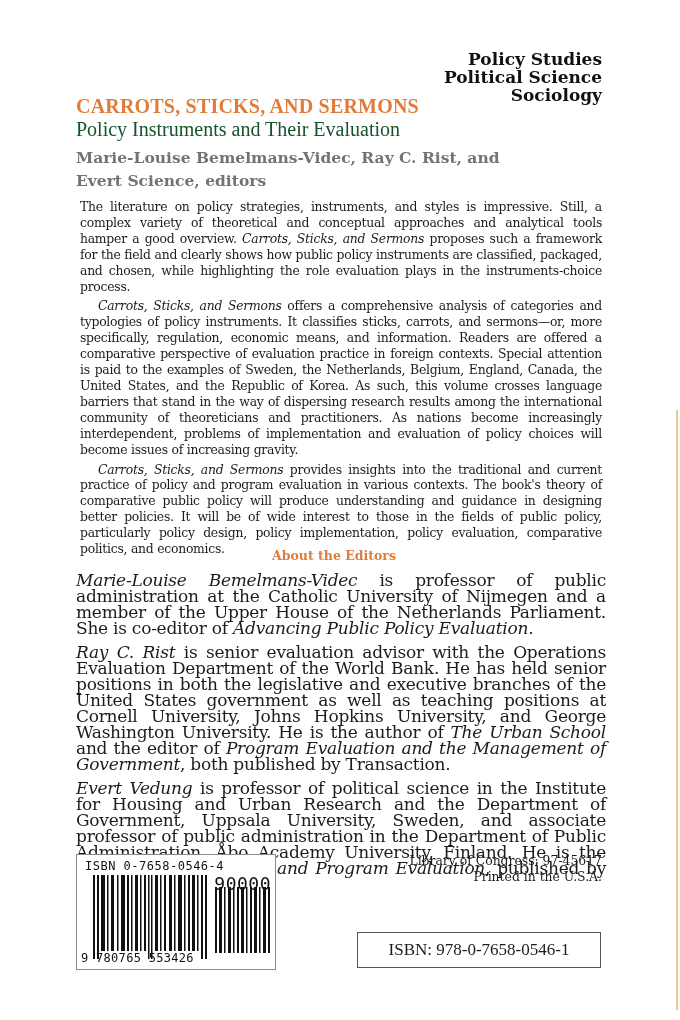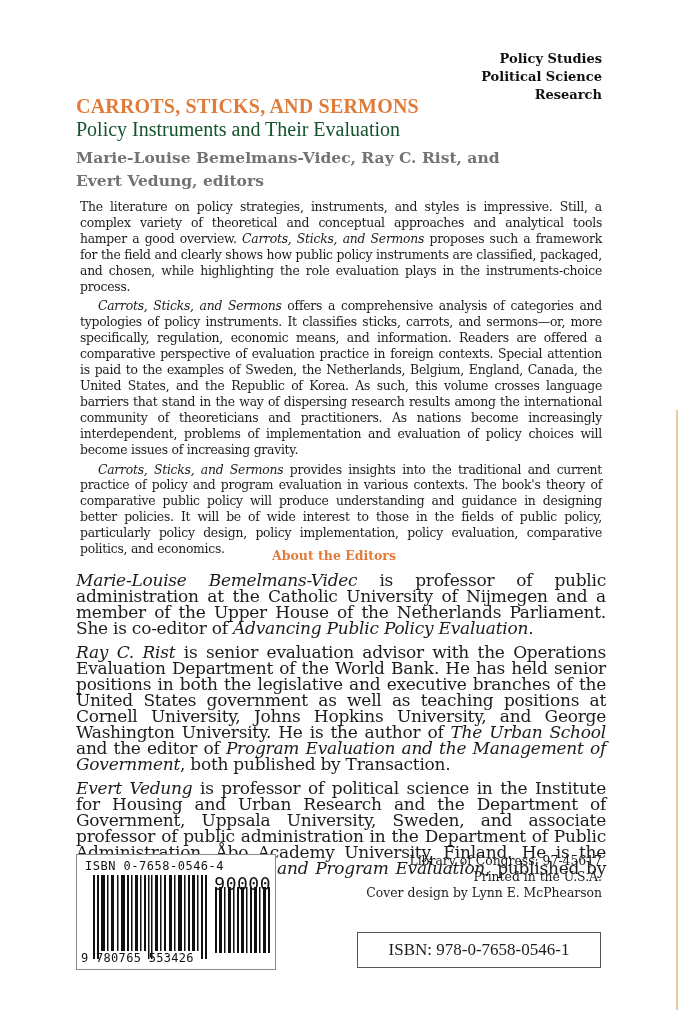--- a/index.html
+++ b/index.html
@@ -2,21 +2,21 @@
 <html><head>
 <meta charset="utf-8">
 <style>
   html, body { margin: 0; padding: 0; }
   body {
     width: 680px; height: 1020px; background: #ffffff; position: relative; overflow: hidden;
     font-family: "DejaVu Serif", "Liberation Serif", serif; color: #1c1c1c;
   }
   .subjects {
     position: absolute; right: 78px; top: 50px; text-align: right;
-    font-family: "DejaVu Serif", serif; font-weight: bold; font-size: 13px; line-height: 18px; color: #111;
+    font-family: "DejaVu Serif", serif; font-weight: bold; font-size: 17px; line-height: 18px; color: #111;
   }
   .title {
     position: absolute; left: 76px; top: 95px;
     font-family: "Liberation Serif", serif; font-weight: bold; font-size: 20px; color: #e07b39;
     letter-spacing: 0.2px;
   }
   .subtitle {
     position: absolute; left: 76px; top: 118px;
     font-family: "Liberation Serif", serif; font-size: 20px; color: #14532d;
   }
@@ -72,28 +72,28 @@
   .edge-line {
     position: absolute; left: 676px; top: 410px; width: 1.5px; height: 600px; background: #e9c9a0;
   }
 </style>
 </head>
 <body>
 
 <div class="subjects">
   <div>Policy Studies</div>
   <div>Political Science</div>
-  <div>Research</div>
+  <div>Sociology</div>
 </div>
 
 <div class="title">CARROTS, STICKS, AND SERMONS</div>
 <div class="subtitle">Policy Instruments and Their Evaluation</div>
 <div class="editors">
   <div>Marie-Louise Bemelmans-Videc, Ray C. Rist, and</div>
-  <div>Evert Vedung, editors</div>
+  <div>Evert Science, editors</div>
 </div>
 
 <div class="body-text">
   <p><span>The literature on policy strategies, instruments, and styles is impressive. Still, a complex variety of theoretical and conceptual approaches and analytical tools hamper a good overview. </span><i>Carrots, Sticks, and Sermons</i><span> proposes such a framework for the field and clearly shows how public policy instruments are classified, packaged, and chosen, while highlighting the role evaluation plays in the instruments-choice process.</span></p>
   <p class="indent"><i>Carrots, Sticks, and Sermons</i><span> offers a comprehensive analysis of categories and typologies of policy instruments. It classifies sticks, carrots, and sermons—or, more specifically, regulation, economic means, and information. Readers are offered a comparative perspective of evaluation practice in foreign contexts. Special attention is paid to the examples of Sweden, the Netherlands, Belgium, England, Canada, the United States, and the Republic of Korea. As such, this volume crosses language barriers that stand in the way of dispersing research results among the international community of theoreticians and practitioners. As nations become increasingly interdependent, problems of implementation and evaluation of policy choices will become issues of increasing gravity.</span></p>
   <p class="indent"><i>Carrots, Sticks, and Sermons</i><span> provides insights into the traditional and current practice of policy and program evaluation in various contexts. The book's theory of comparative public policy will produce understanding and guidance in designing better policies. It will be of wide interest to those in the fields of public policy, particularly policy design, policy implementation, policy evaluation, comparative politics, and economics.</span></p>
 </div>
 
 <div class="about-heading">About the Editors</div>
 
@@ -152,18 +152,17 @@
         <rect x="48" y="0" width="3" height="66"></rect>
       <rect x="53" y="0" width="2" height="66"></rect>
     </g>
   </svg>
   <div class="ean-num">9 780765 553426</div>
 </div>
 
 <div class="pubinfo">
   <div>Library of Congress: 97-45617</div>
   <div>Printed in the U.S.A.</div>
-  <div>Cover design by Lynn E. McPhearson</div>
 </div>
 
 <div class="isbn13-box">ISBN: 978-0-7658-0546-1</div>
 
 <div class="edge-line"></div>
 
 </body></html>

